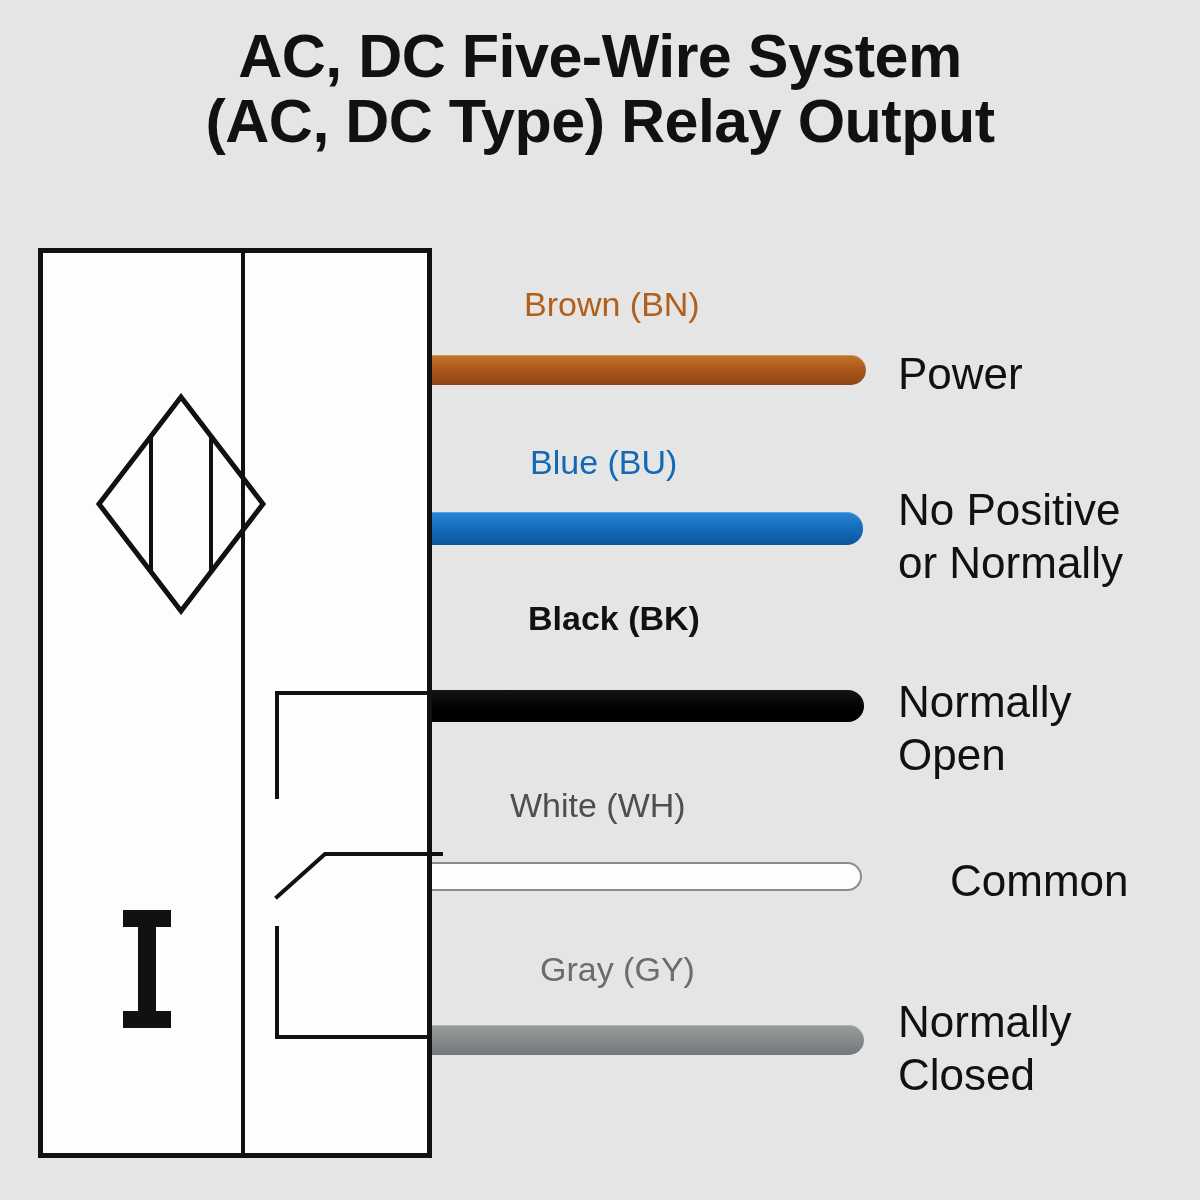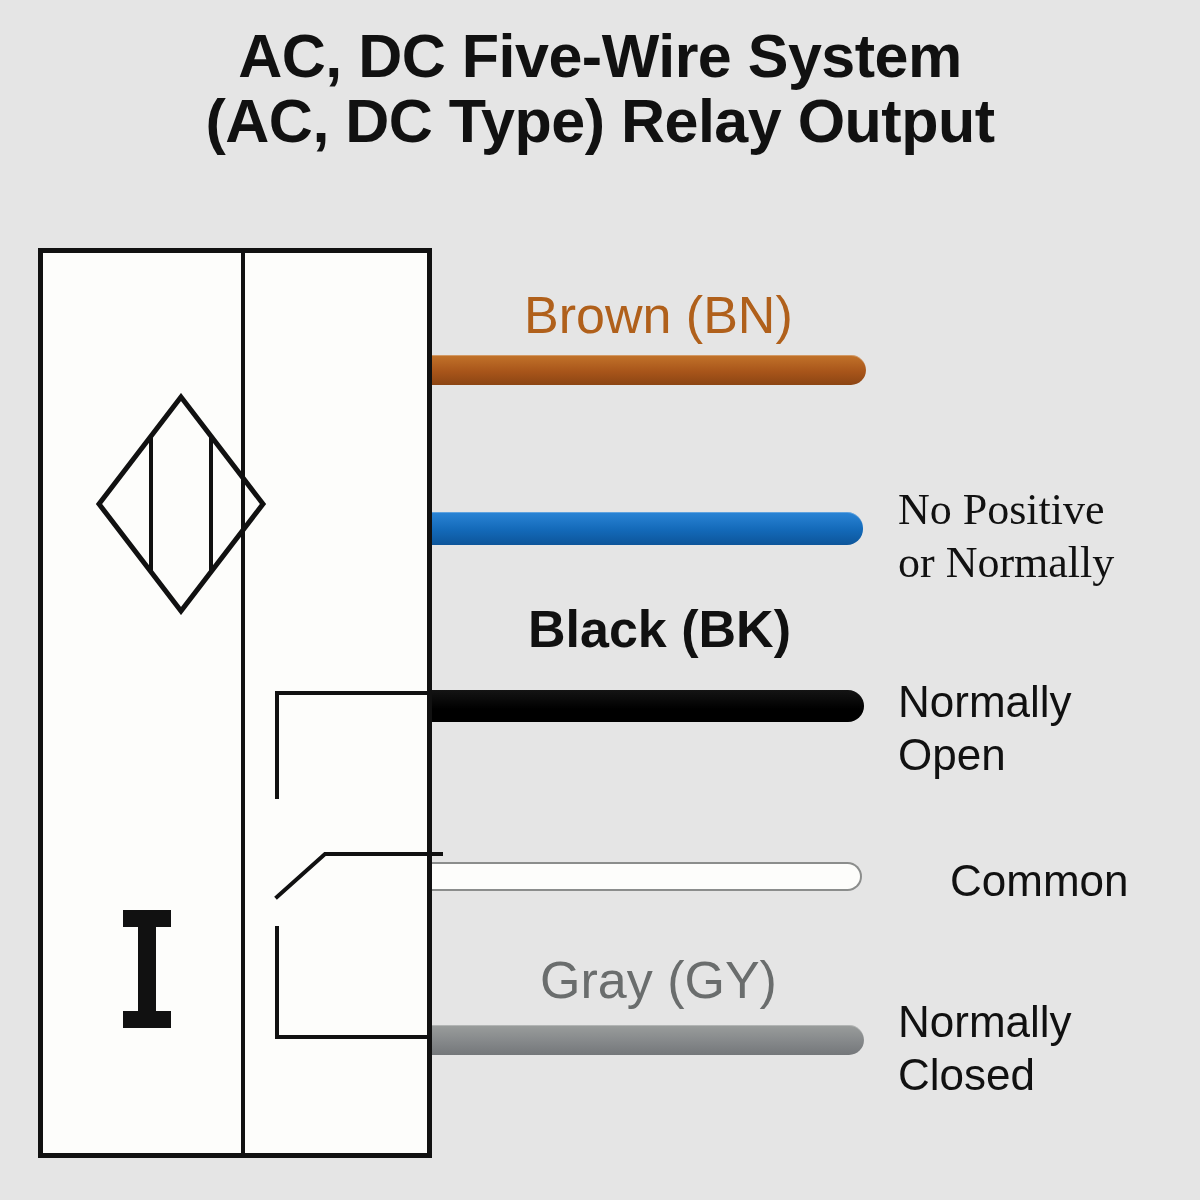--- a/index.html
+++ b/index.html
@@ -116,42 +116,42 @@
   #wire-gray {
     left: 432px;  top: 1025px; width: 432px; height: 30px;
     background: linear-gradient(to bottom, #9a9d9c 0%, #85888a 55%, #74777a 100%);
     box-shadow: inset 0 1px 0 rgba(255,255,255,0.25);
   }
 
   
   .wire-label {
     position: absolute;
     font-family: "Liberation Sans", sans-serif;
-    font-size: 52px;
+    font-size: 34px;
     white-space: nowrap;
     user-select: none;
   }
   #label-brown { left: 524px; top: 285px; color: #b0601b; }
   #label-blue  { left: 530px; top: 443px; color: #1369b8; }
   #label-black { left: 528px; top: 599px; color: #111111; font-weight: bold; }
   #label-white { left: 510px; top: 786px; color: #4d4f4f; }
   #label-gray  { left: 540px; top: 950px; color: #6a6d6d; }
 
   
   .function-label {
     position: absolute;
     font-family: "Liberation Sans", sans-serif;
     font-size: 44px;
     color: #111111;
     line-height: 1.20;
     white-space: nowrap;
     user-select: none;
   }
   #func-power     { left: 898px; top: 348px; }
-  #func-blue      { left: 898px; top: 484px; font-family: Liberation Serif, serif; }
+  #func-blue      { left: 898px; top: 484px; }
   #func-black     { left: 898px; top: 676px; }
   #func-white     { left: 950px; top: 855px; }
   #func-gray      { left: 898px; top: 996px; }
 </style>
 </head>
 <body>
 
 <div id="canvas">
 
   <div id="title-block">
@@ -185,23 +185,28 @@
     </svg>
   </div>
 
   <div class="wire" id="wire-brown"></div>
   <div class="wire" id="wire-blue"></div>
   <div class="wire" id="wire-black"></div>
   <div class="wire" id="wire-white"></div>
   <div class="wire" id="wire-gray"></div>
 
   <div class="wire-label" id="label-brown">Brown (BN)</div>
+  <div class="wire-label" id="label-blue">Blue (BU)</div>
   <div class="wire-label" id="label-black">Black (BK)</div>
+  <div class="wire-label" id="label-white">White (WH)</div>
   <div class="wire-label" id="label-gray">Gray (GY)</div>
 
+  <div class="function-label" id="func-power">
+    <div>Power</div>
+  </div>
 
   <div class="function-label" id="func-blue">
     <div>No Positive</div>
     <div>or Normally</div>
   </div>
 
   <div class="function-label" id="func-black">
     <div>Normally</div>
     <div>Open</div>
   </div>

